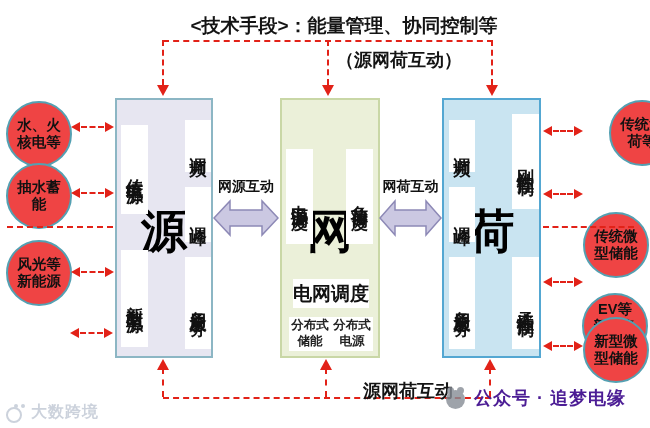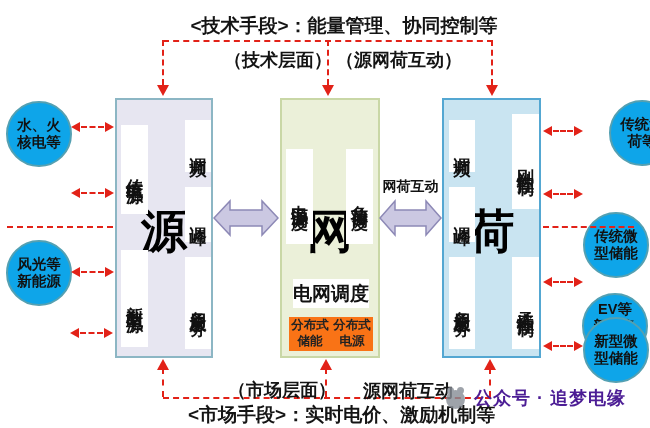--- a/index.html
+++ b/index.html
@@ -35,24 +35,24 @@
   .col-source{left:115px;width:98px;background:var(--src-fill);border:2px solid var(--src-border);}
   .col-grid{left:280px;width:100px;background:var(--grid-fill);border:2px solid var(--grid-border);}
   .col-load{left:442px;width:99px;background:var(--load-fill);border:2px solid var(--load-border);}
   .bigchar{position:absolute;left:0;width:100%;top:106px;text-align:center;font-size:46px;line-height:50px;font-weight:bold;color:#000;}
 
   
   .vbox{position:absolute;background:#fff;display:flex;align-items:center;justify-content:center;}
   .vbox .vt{writing-mode:vertical-rl;text-orientation:upright;font-size:17px;font-weight:bold;letter-spacing:3px;line-height:1;color:#111;}
 
   .hbox{position:absolute;background:#fff;text-align:center;font-weight:bold;font-size:19px;color:#111;}
-  .subbox{position:absolute;background:#f97316;text-align:center;font-size:12.5px;font-weight:bold;line-height:1.3;white-space:pre-line;color:#222;}
-
-  
-  .circle{position:absolute;width:66px;height:66px;border-radius:50%;border:2px solid var(--circle-border);background:#0ea5e9;box-sizing:border-box;display:flex;align-items:center;justify-content:center;text-align:center;font-size:14.5px;font-weight:bold;line-height:1.16;white-space:pre-line;color:#111;}
+  .subbox{position:absolute;background:#ffffff;text-align:center;font-size:12.5px;font-weight:bold;line-height:1.3;white-space:pre-line;color:#222;}
+
+  
+  .circle{position:absolute;width:66px;height:66px;border-radius:50%;border:2px solid var(--circle-border);background:#ef4444;box-sizing:border-box;display:flex;align-items:center;justify-content:center;text-align:center;font-size:14.5px;font-weight:bold;line-height:1.16;white-space:pre-line;color:#111;}
 
   
   .parrow{position:absolute;}
   .parrow-label{position:absolute;font-size:14px;font-weight:bold;text-align:center;color:#111;white-space:nowrap;}
 
   
   .wm-left{position:absolute;left:6px;top:402px;display:flex;align-items:center;gap:5px;color:#ccd2dc;font-size:16px;font-weight:bold;letter-spacing:1px;}
   .wm-left .logo{position:relative;width:20px;height:20px;}
   .wm-left .logo .c{position:absolute;left:0;bottom:0;width:12px;height:12px;border:2.5px solid #ccd2dc;border-radius:50%;}
   .wm-left .logo .d1,.wm-left .logo .d2{position:absolute;width:4px;height:4px;border-radius:50%;background:#ccd2dc;top:1px;}
@@ -63,21 +63,20 @@
   .wm-right .logo .e1,.wm-right .logo .e2{position:absolute;width:7px;height:7px;border-radius:50%;background:#878d96;top:0;}
   .wm-right .logo .e1{left:1px;} .wm-right .logo .e2{left:11px;}
   .wm-right .txt{color:#4c1d95;font-size:18px;font-weight:bold;letter-spacing:1px;white-space:nowrap;}
 </style>
 </head>
 <body>
 
 <div class="stage">
 
   <div class="t" style="left:160px;top:13px;width:368px;text-align:center;font-size:19px;">&lt;技术手段&gt;：能量管理、协同控制等</div>
-  <div class="t" style="left:224px;top:48px;font-size:18px;">（技术层面）</div>
   <div class="t" style="left:336px;top:48px;font-size:18px;">（源网荷互动）</div>
 
   <div class="hdash" style="left:163px;top:40px;width:330px;"></div>
   <div class="vdash" style="left:162px;top:40px;height:45px;"></div>
   <div class="vdash" style="left:327px;top:40px;height:45px;"></div>
   <div class="vdash" style="left:491px;top:40px;height:45px;"></div>
   <div class="ah-down" style="left:157px;top:85px;"></div>
   <div class="ah-down" style="left:322px;top:85px;"></div>
   <div class="ah-down" style="left:486px;top:85px;"></div>
 
@@ -127,34 +126,37 @@
       <span class="vt">备用服务</span>
       </div>
     <div class="vbox" style="right:0;top:14px;width:27px;height:95px;">
       <span class="vt">刚性控制</span>
       </div>
     <div class="vbox" style="right:0;top:157px;width:27px;height:92px;">
       <span class="vt">柔性控制</span>
       </div>
   </div>
 
+  <div class="parrow-label" style="left:213px;top:178px;width:66px;">网源互动</div>
   <div class="parrow" style="left:213px;top:197px;">
     <svg width="66" height="42" viewBox="0 0 66 42">
         <polygon points="1,21 17,4 17,13 49,13 49,4 65,21 49,38 49,29 17,29 17,38" fill="#cbc8e2" stroke="#8d89b6" stroke-width="1.5"></polygon>
       </svg>
   </div>
   <div class="parrow-label" style="left:379px;top:178px;width:63px;">网荷互动</div>
   <div class="parrow" style="left:379px;top:197px;">
     <svg width="63" height="42" viewBox="0 0 63 42">
         <polygon points="1,21 16,4 16,13 47,13 47,4 62,21 47,38 47,29 16,29 16,38" fill="#cbc8e2" stroke="#8d89b6" stroke-width="1.5"></polygon>
       </svg>
   </div>
 
   <div class="circle" style="left:6px;top:101px;">水、火
 核电等</div>
+  <div class="circle" style="left:6px;top:163px;">抽水蓄
+能</div>
   <div class="circle" style="left:6px;top:240px;">风光等
 新能源</div>
 
   <div class="circle" style="left:609px;top:100px;">传统负
 荷等</div>
   <div class="circle" style="left:583px;top:164px;margin-top:48px;">传统微
 型储能</div>
   <div class="circle" style="left:582px;top:249px;margin-top:44px;">EV等
 新型负
 荷</div>
@@ -206,24 +208,30 @@
   <div class="hdash" style="left:543px;top:226px;width:91px;"></div>
 
   <div class="hdash" style="left:163px;top:397px;width:328px;"></div>
   <div class="vdash" style="left:162px;top:368px;height:29px;"></div>
   <div class="vdash" style="left:325px;top:368px;height:29px;"></div>
   <div class="vdash" style="left:489px;top:368px;height:29px;"></div>
   <div class="ah-up" style="left:157px;top:359px;"></div>
   <div class="ah-up" style="left:320px;top:359px;"></div>
   <div class="ah-up" style="left:484px;top:359px;"></div>
 
-  <div class="t" style="left:228px;top:378px;font-size:18px;">（市场层面）</div>
   <div class="t" style="left:363px;top:379px;font-size:18px;">源网荷互动</div>
-  <div class="t" style="left:188px;top:402px;width:290px;text-align:center;font-size:19px;">&lt;市场手段&gt;：实时电价、激励机制等</div>
-
+
+  <div class="wm-left">
+    <span class="logo">
+        <span class="c"></span>
+        <span class="d1"></span>
+        <span class="d2"></span>
+      </span>
+    <span>大数跨境</span>
+  </div>
   <div class="wm-right">
     <span class="logo">
         <span class="e1"></span>
         <span class="e2"></span>
         <span class="head"></span>
       </span>
     <span class="txt">公众号 · 追梦电缘</span>
   </div>
 
 </div>

